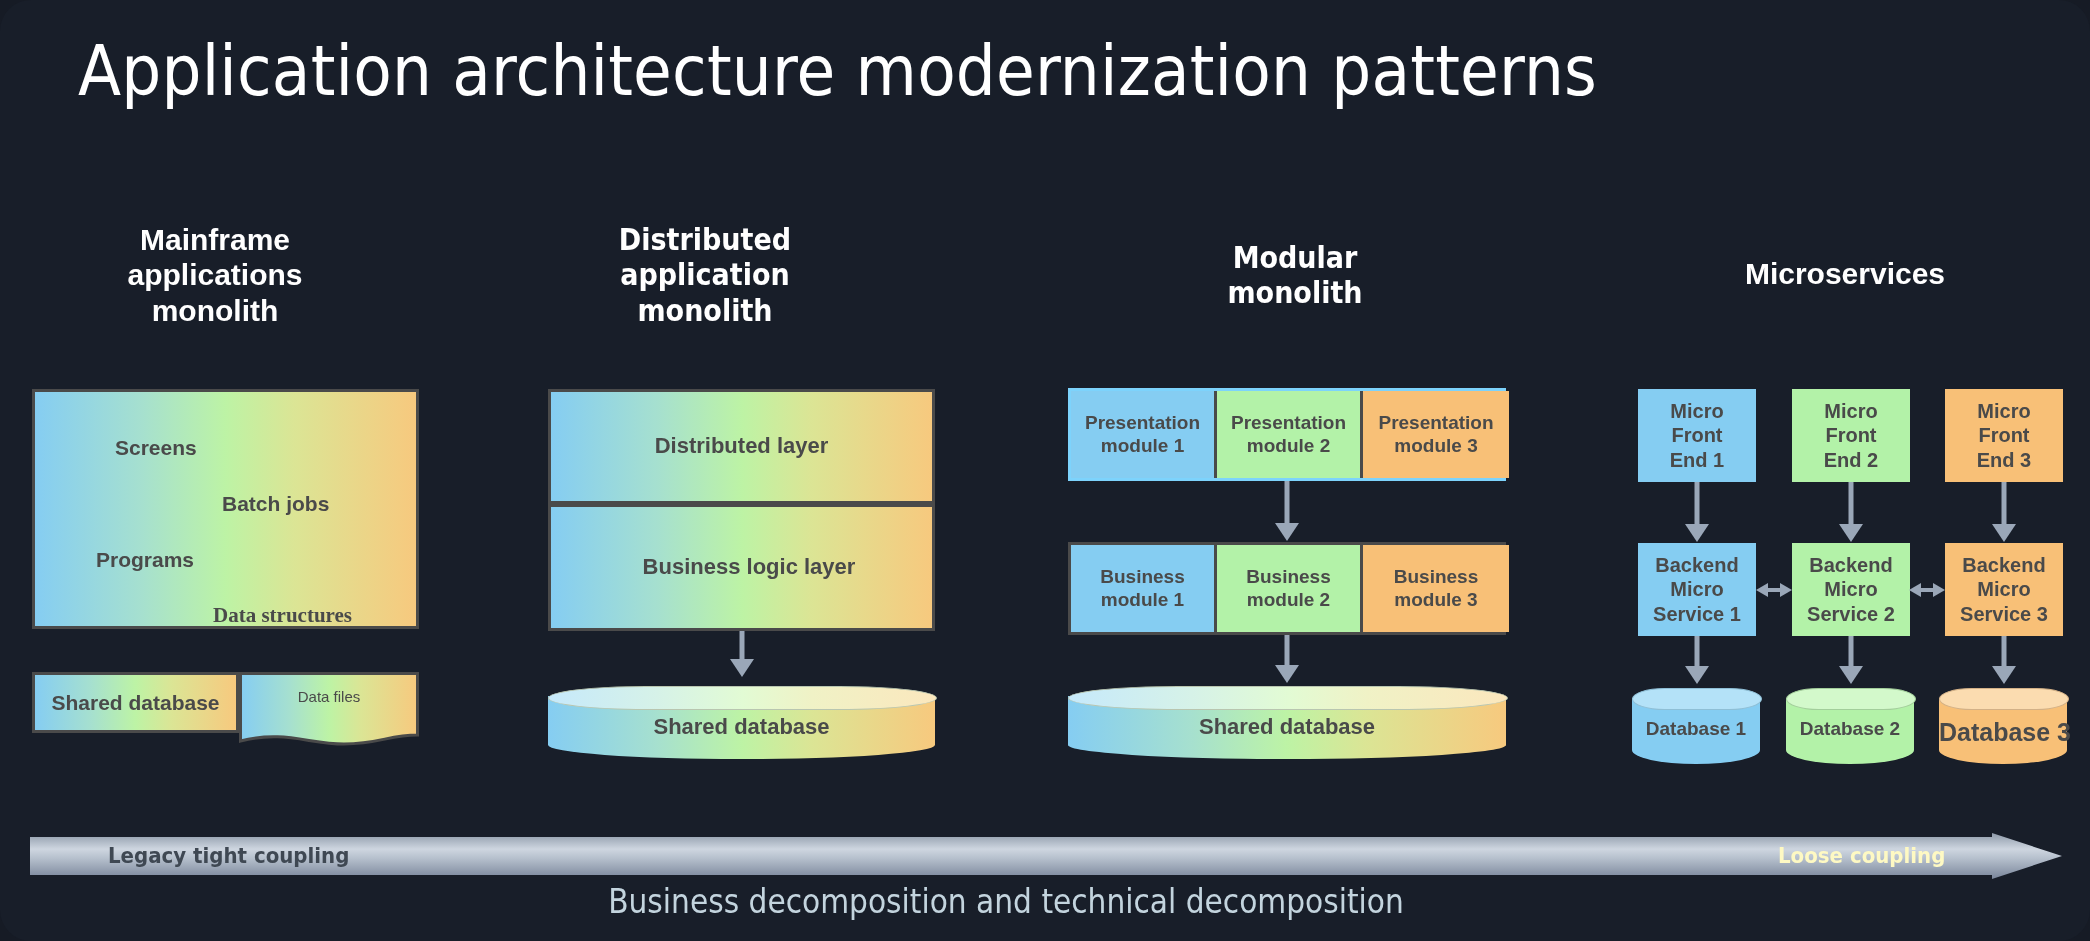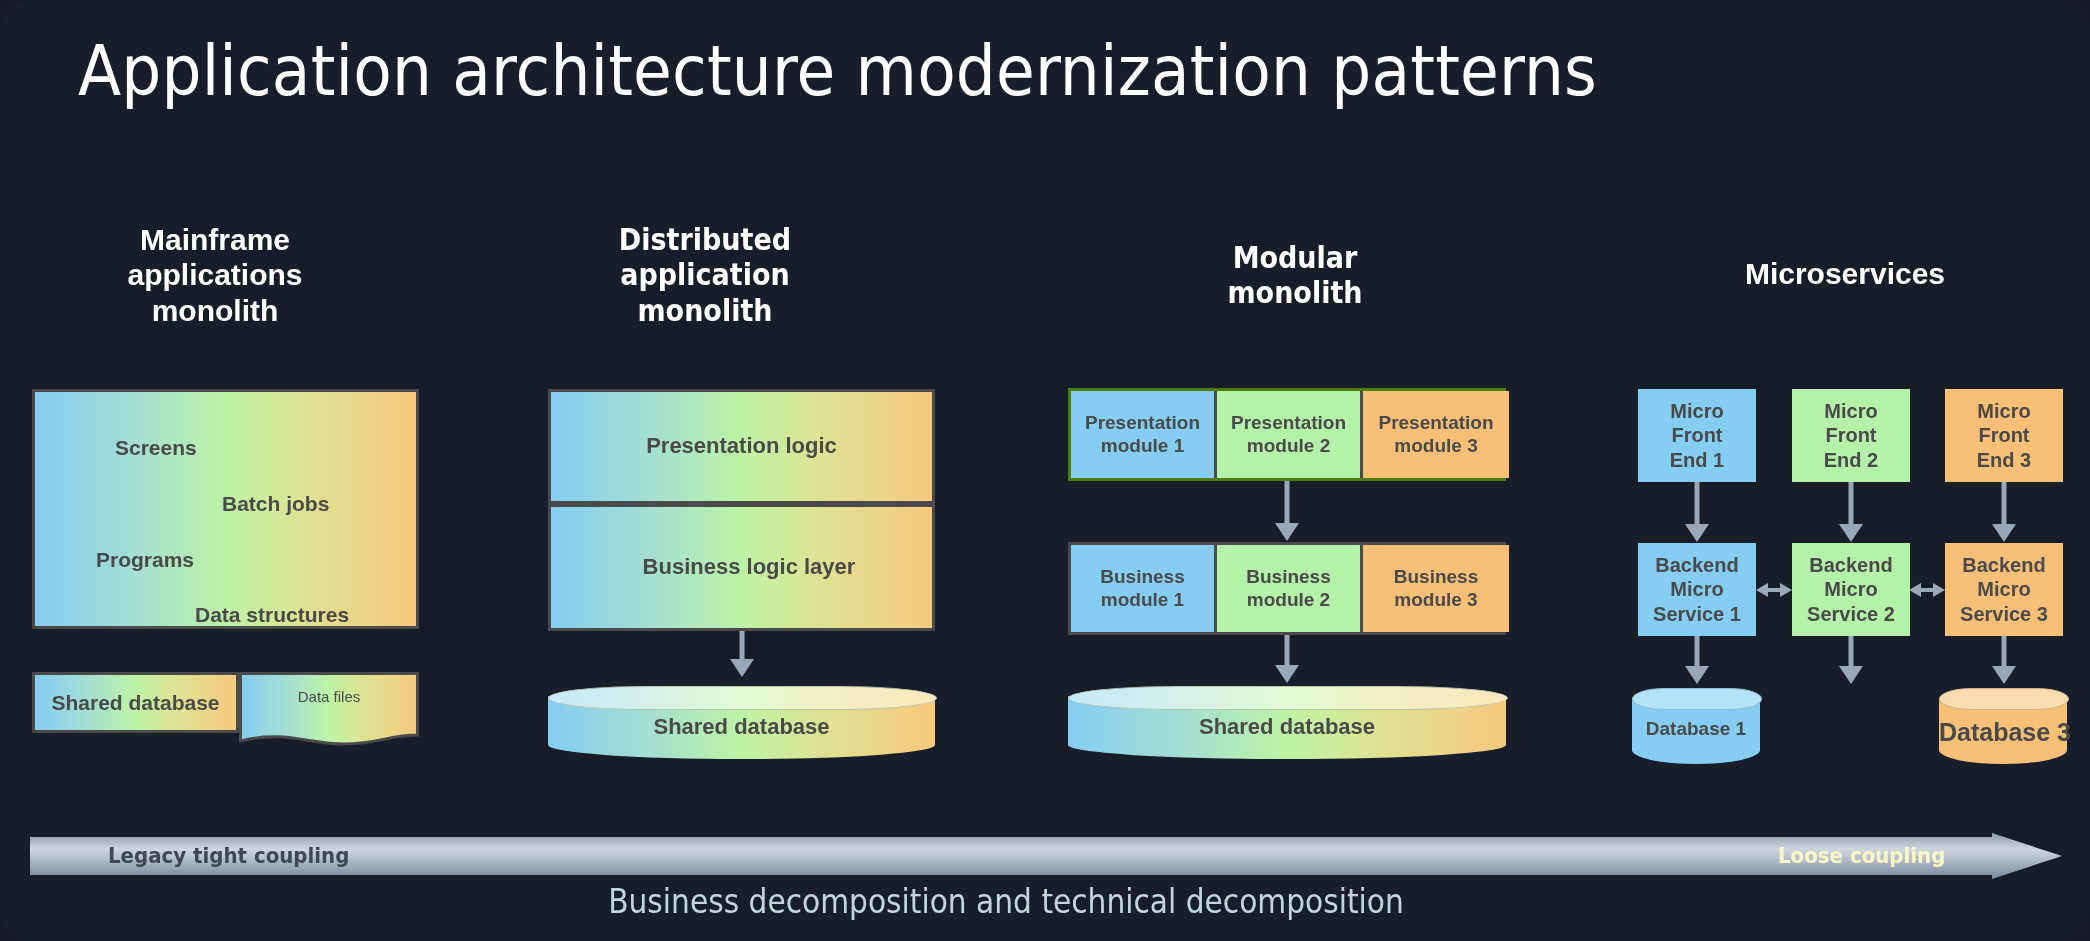--- a/index.html
+++ b/index.html
@@ -78,21 +78,21 @@
   .mono-label {
     position: absolute;
     color: #4a4a4a;
     font-size: 21px;
     font-weight: bold;
     white-space: nowrap;
   }
   #mono-l0 { left: 115px; top: 436px; }
   #mono-l1 { left: 222px; top: 492px; }
   #mono-l2 { left: 96px;  top: 548px; }
-  #mono-l3 { left: 195px; top: 603px; }
+  #mono-l3 { left: 213px; top: 603px; font-family: Liberation Serif, serif; }
 
   #shared-db-1 {
     left: 32px; top: 672px;
     width: 207px; height: 61px;
     font-size: 21px;
   }
   #data-files-wrap {
     position: absolute;
     left: 239px; top: 672px;
     width: 180px; height: 80px;
@@ -108,21 +108,21 @@
   }
 
   
   #pres-layer  { left: 548px; top: 389px; width: 387px; height: 115px; font-size: 22px; }
   #logic-layer { left: 548px; top: 504px; width: 387px; height: 127px; font-size: 22px; padding-left: 15px; }
 
   
   #modgroup-top {
     position: absolute; left: 1068px; top: 388px;
     width: 438px; height: 93px;
-    box-sizing: border-box; border: 3px solid #4d7c0f;
+    box-sizing: border-box; border: 3px solid #7dd3fc;
   }
   #modgroup-bot {
     position: absolute; left: 1068px; top: 542px;
     width: 438px; height: 93px;
     box-sizing: border-box; border: 3px solid #4a4a4a;
   }
   .mod-cell {
     position: absolute;
     box-sizing: border-box;
     top: 0; height: 100%;
@@ -226,21 +226,21 @@
           <stop offset="50%" stop-color="#bdf3a5"></stop>
           <stop offset="68%" stop-color="#dbe595"></stop>
           <stop offset="100%" stop-color="#f7c97e"></stop>
         </linearGradient>
       </defs>
       <path d="M1.5,1.5 L178.5,1.5 L178.5,63 C150,63 140,72 105,72 C70,72 45,58 1.5,69 Z" fill="url(#gradDataFiles)" stroke="#4a4a4a" stroke-width="3"></path>
     </svg>
     <div id="data-files-label">Data files</div>
   </div>
 
-  <div class="box grad-h bordered" id="pres-layer">Presentation logic</div>
+  <div class="box grad-h bordered" id="pres-layer">Distributed layer</div>
   <div class="box grad-h bordered" id="logic-layer">Business logic layer</div>
 
   <div class="arrow-v" style="left:726px; top:631px;">
     <svg width="32" height="48" viewBox="0 0 32 48">
       <path d="M16,0 L16,30" stroke="#9aa7b8" stroke-width="5" fill="none"></path>
       <path d="M4,28 L16,46 L28,28 Z" fill="#9aa7b8"></path>
     </svg>
   </div>
 
   <div class="cyl" style="left:548px; top:686px; width:387px; height:73px;">
@@ -357,20 +357,25 @@
     <svg width="32" height="50" viewBox="0 0 32 50">
       <path d="M16,0 L16,32" stroke="#9aa7b8" stroke-width="5" fill="none"></path>
       <path d="M4,30 L16,48 L28,30 Z" fill="#9aa7b8"></path>
     </svg>
   </div>
 
   <div class="cyl" style="left:1632px; top:688px; width:128px; height:76px;">
     <div class="cyl-body" style="height:66px; background:#85cdf2;"></div>
     <div class="cyl-top" style="height:20px; background:#b4e2f8; border:1px solid #8fbfd6;"></div>
     <div class="cyl-label" style="top:30px; font-size:19px;">Database 1</div>
+  </div>
+  <div class="cyl" style="left:1786px; top:688px; width:128px; height:76px;">
+    <div class="cyl-body" style="height:66px; background:#b3f2a8;"></div>
+    <div class="cyl-top" style="height:20px; background:#d3f9cb; border:1px solid #a3ce9b;"></div>
+    <div class="cyl-label" style="top:30px; font-size:19px;">Database 2</div>
   </div>
   <div class="cyl" style="left:1939px; top:688px; width:128px; height:76px;">
     <div class="cyl-body" style="height:66px; background:#f8c077;"></div>
     <div class="cyl-top" style="height:20px; background:#fbdcb0; border:1px solid #d3b187;"></div>
     <div class="cyl-label" style="top:30px; font-size:25px;">Database 3</div>
   </div>
 
   <div id="spectrum">
     <svg width="2032" height="46" viewBox="0 0 2032 46" preserveAspectRatio="none">
       <defs>

